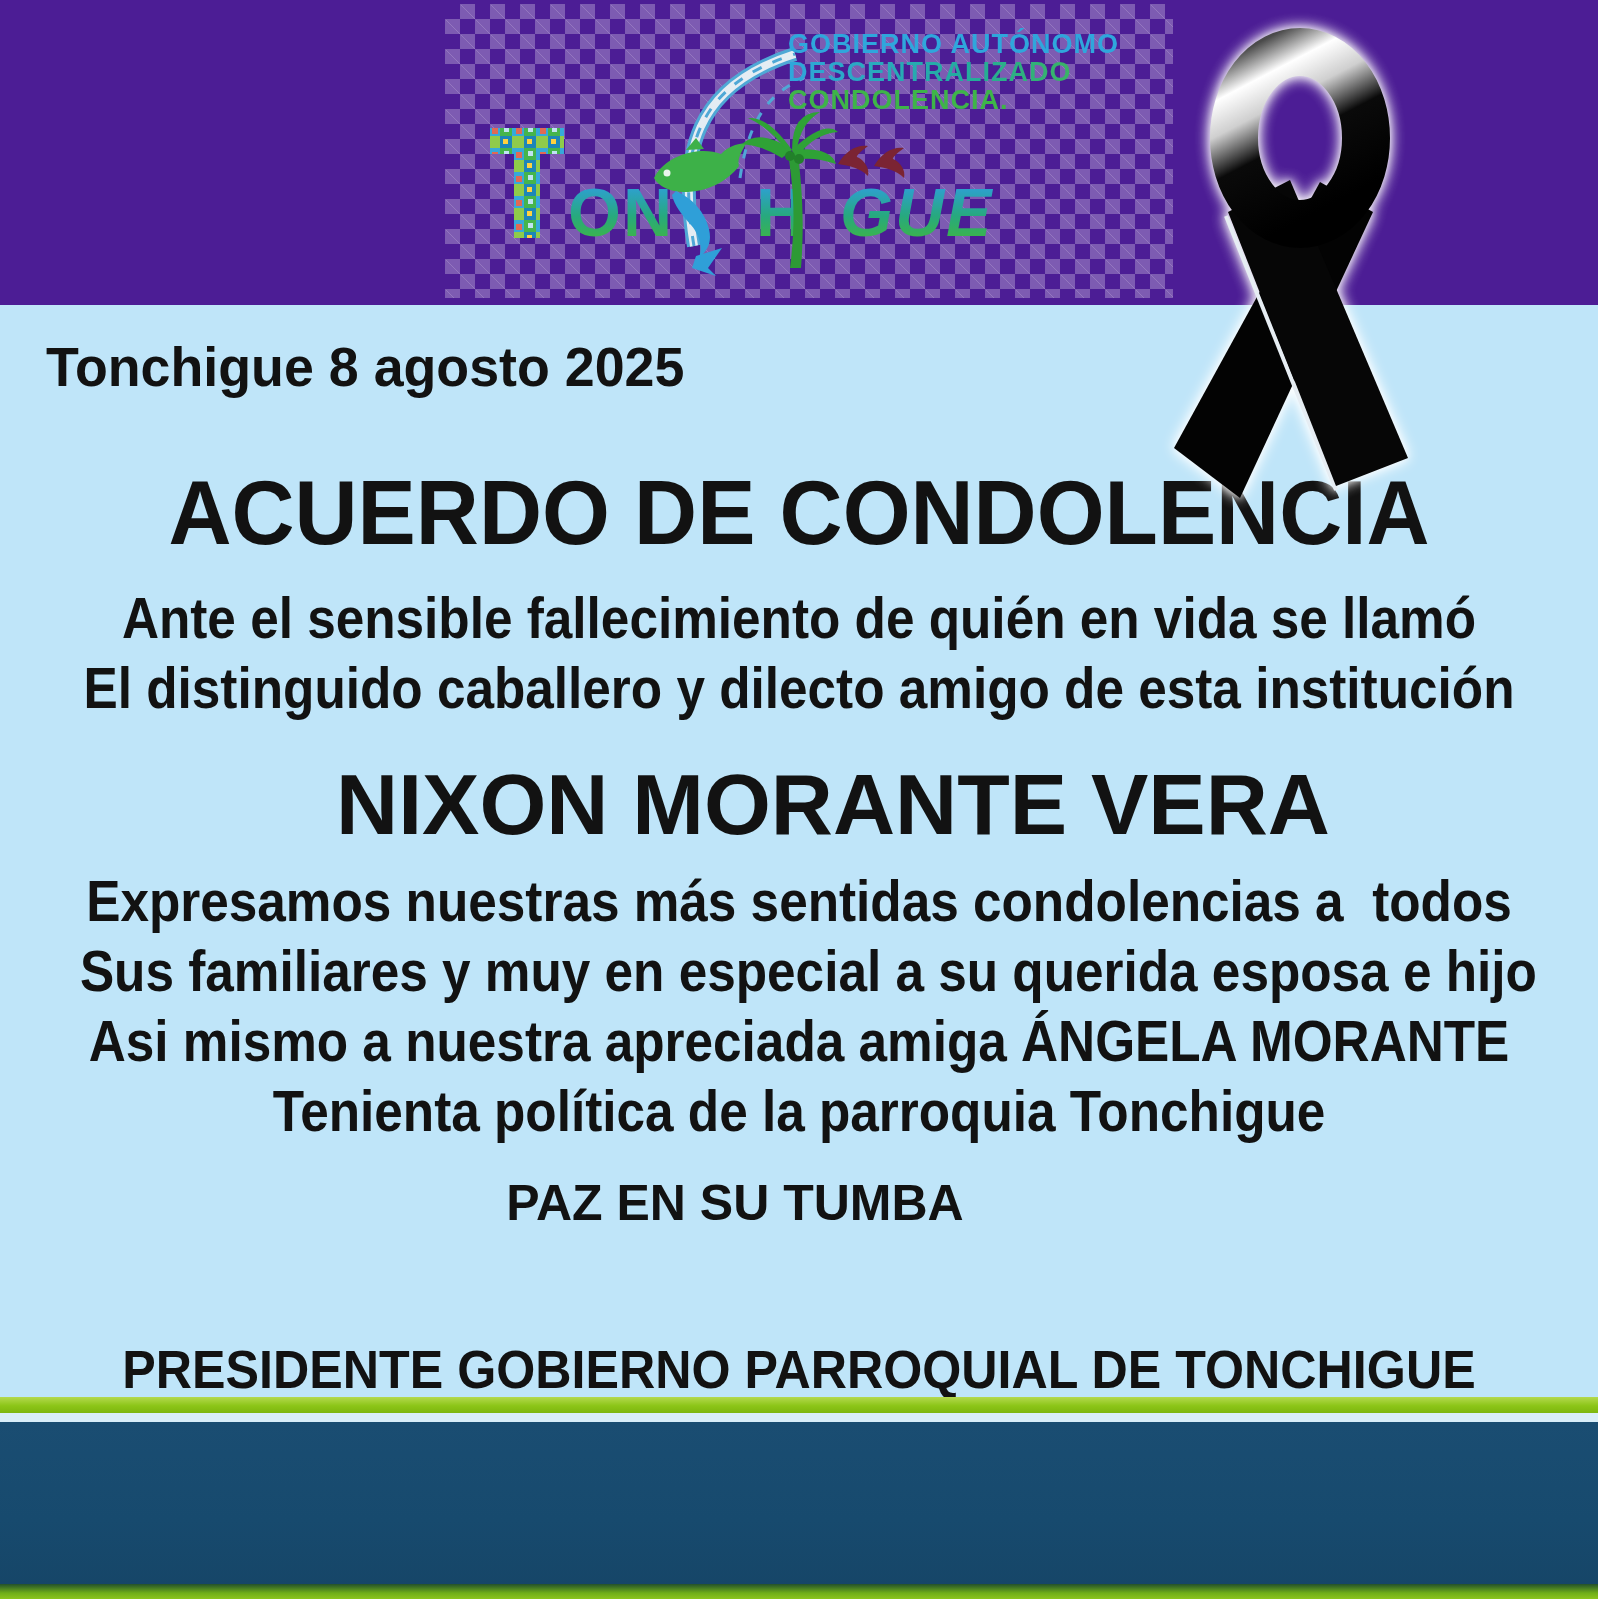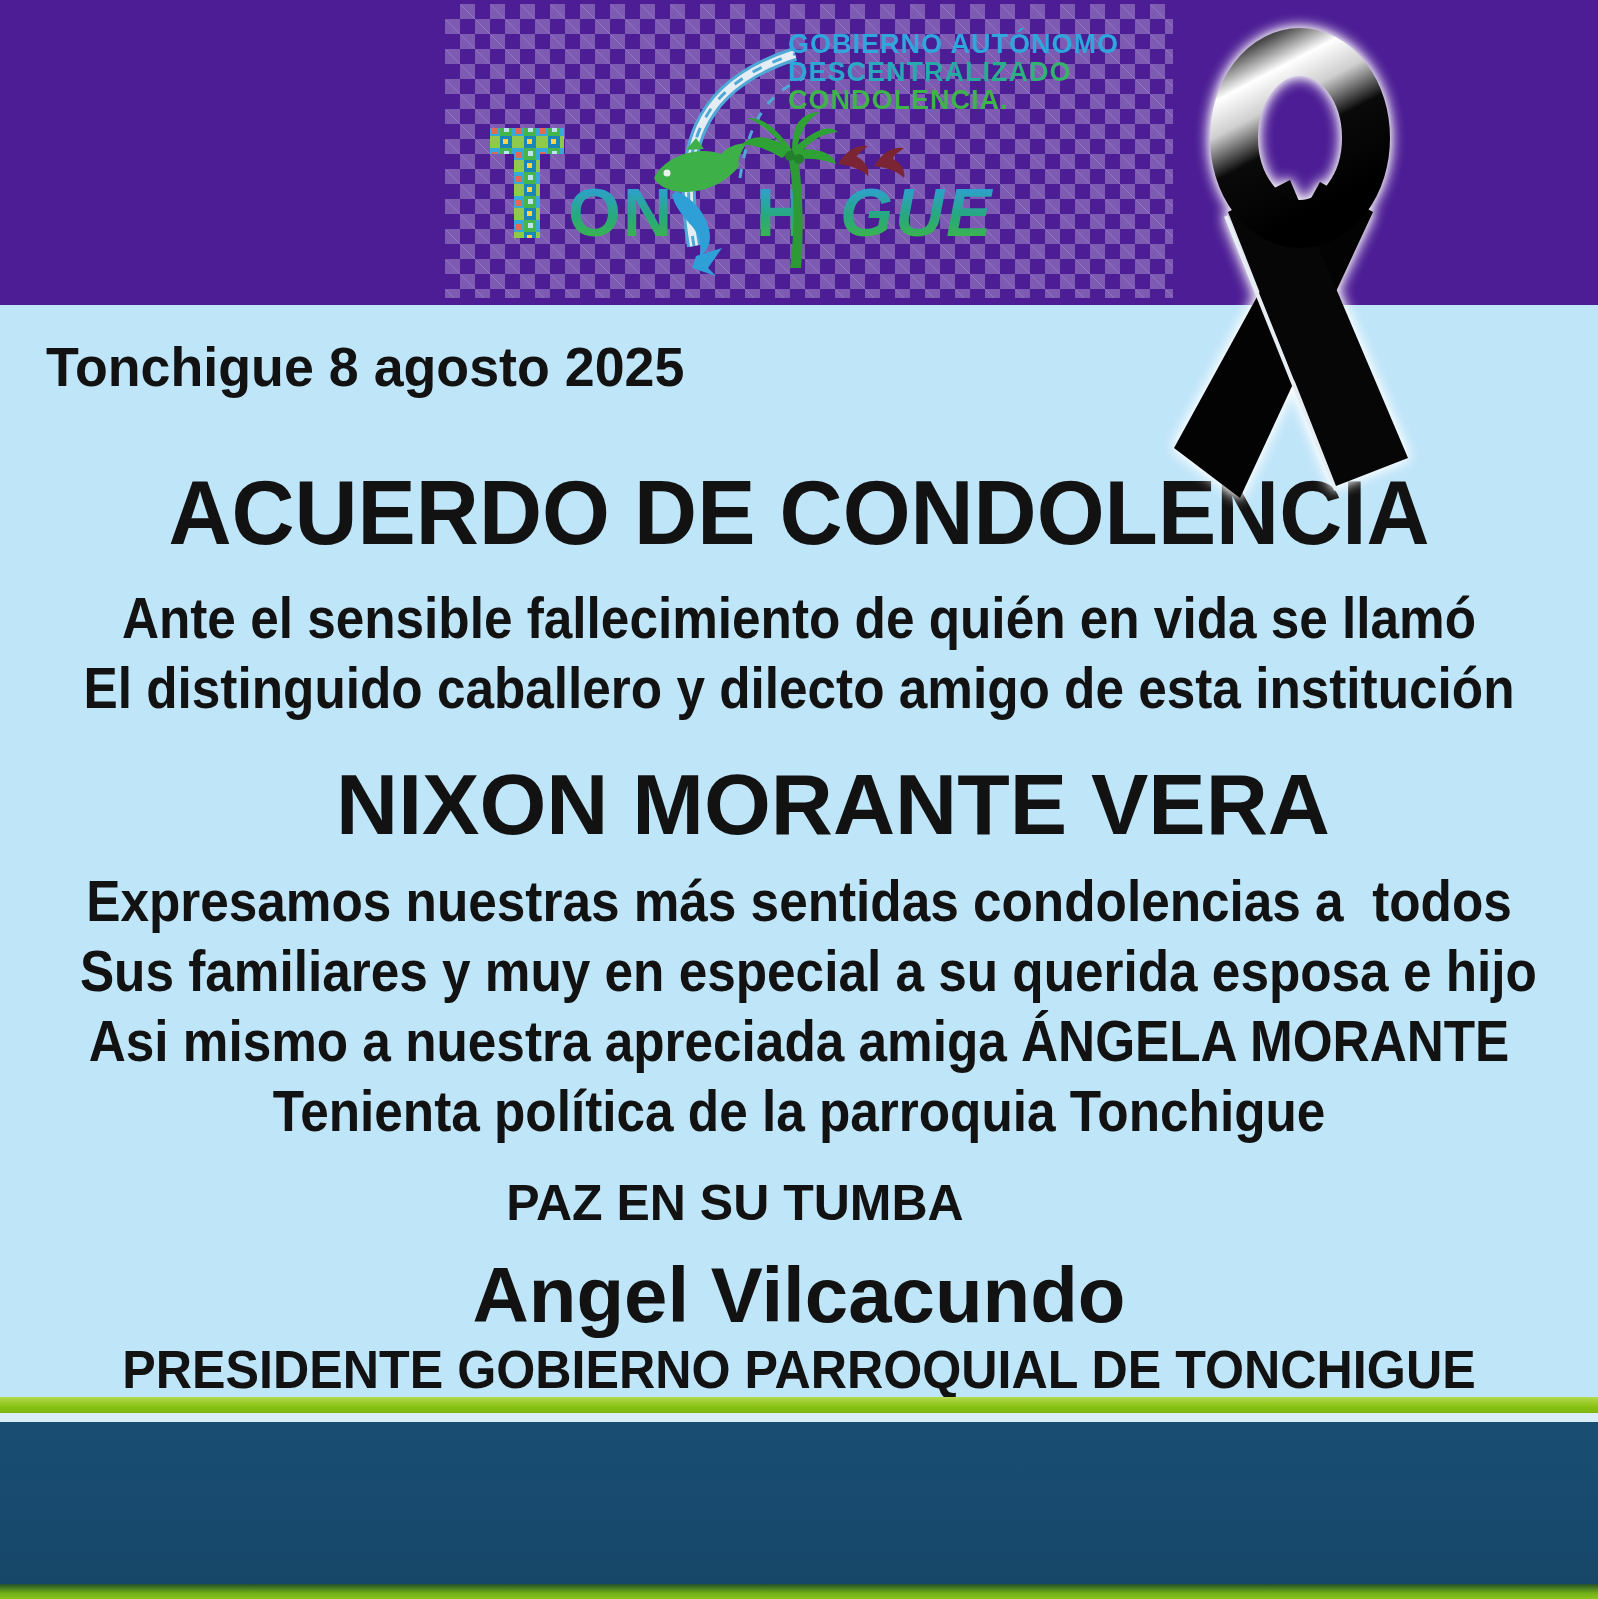--- a/index.html
+++ b/index.html
@@ -145,21 +145,20 @@
   <div class="txt dateline">Tonchigue 8 agosto 2025</div>
   <div class="txt title">ACUERDO DE CONDOLENCIA</div>
   <div class="txt intro1">Ante el sensible fallecimiento de quién en vida se llamó</div>
   <div class="txt intro2">El distinguido caballero y dilecto amigo de esta institución</div>
   <div class="txt name">NIXON MORANTE VERA</div>
   <div class="txt msg1">Expresamos nuestras más sentidas condolencias a  todos</div>
   <div class="txt msg2">Sus familiares y muy en especial a su querida esposa e hijo</div>
   <div class="txt msg3">Asi mismo a nuestra apreciada amiga ÁNGELA MORANTE</div>
   <div class="txt msg4">Tenienta política de la parroquia Tonchigue</div>
   <div class="txt farewell">PAZ EN SU TUMBA</div>
-  <div class="txt signame">Angel Vilcacundo</div>
   <div class="txt sigtitle">PRESIDENTE GOBIERNO PARROQUIAL DE TONCHIGUE</div>
 
   <div class="stripe-green"></div>
   <div class="stripe-pale"></div>
   <div class="stripe-navy"></div>
   <div class="stripe-bottom"></div>
 
 </div>
 
 </body></html>

